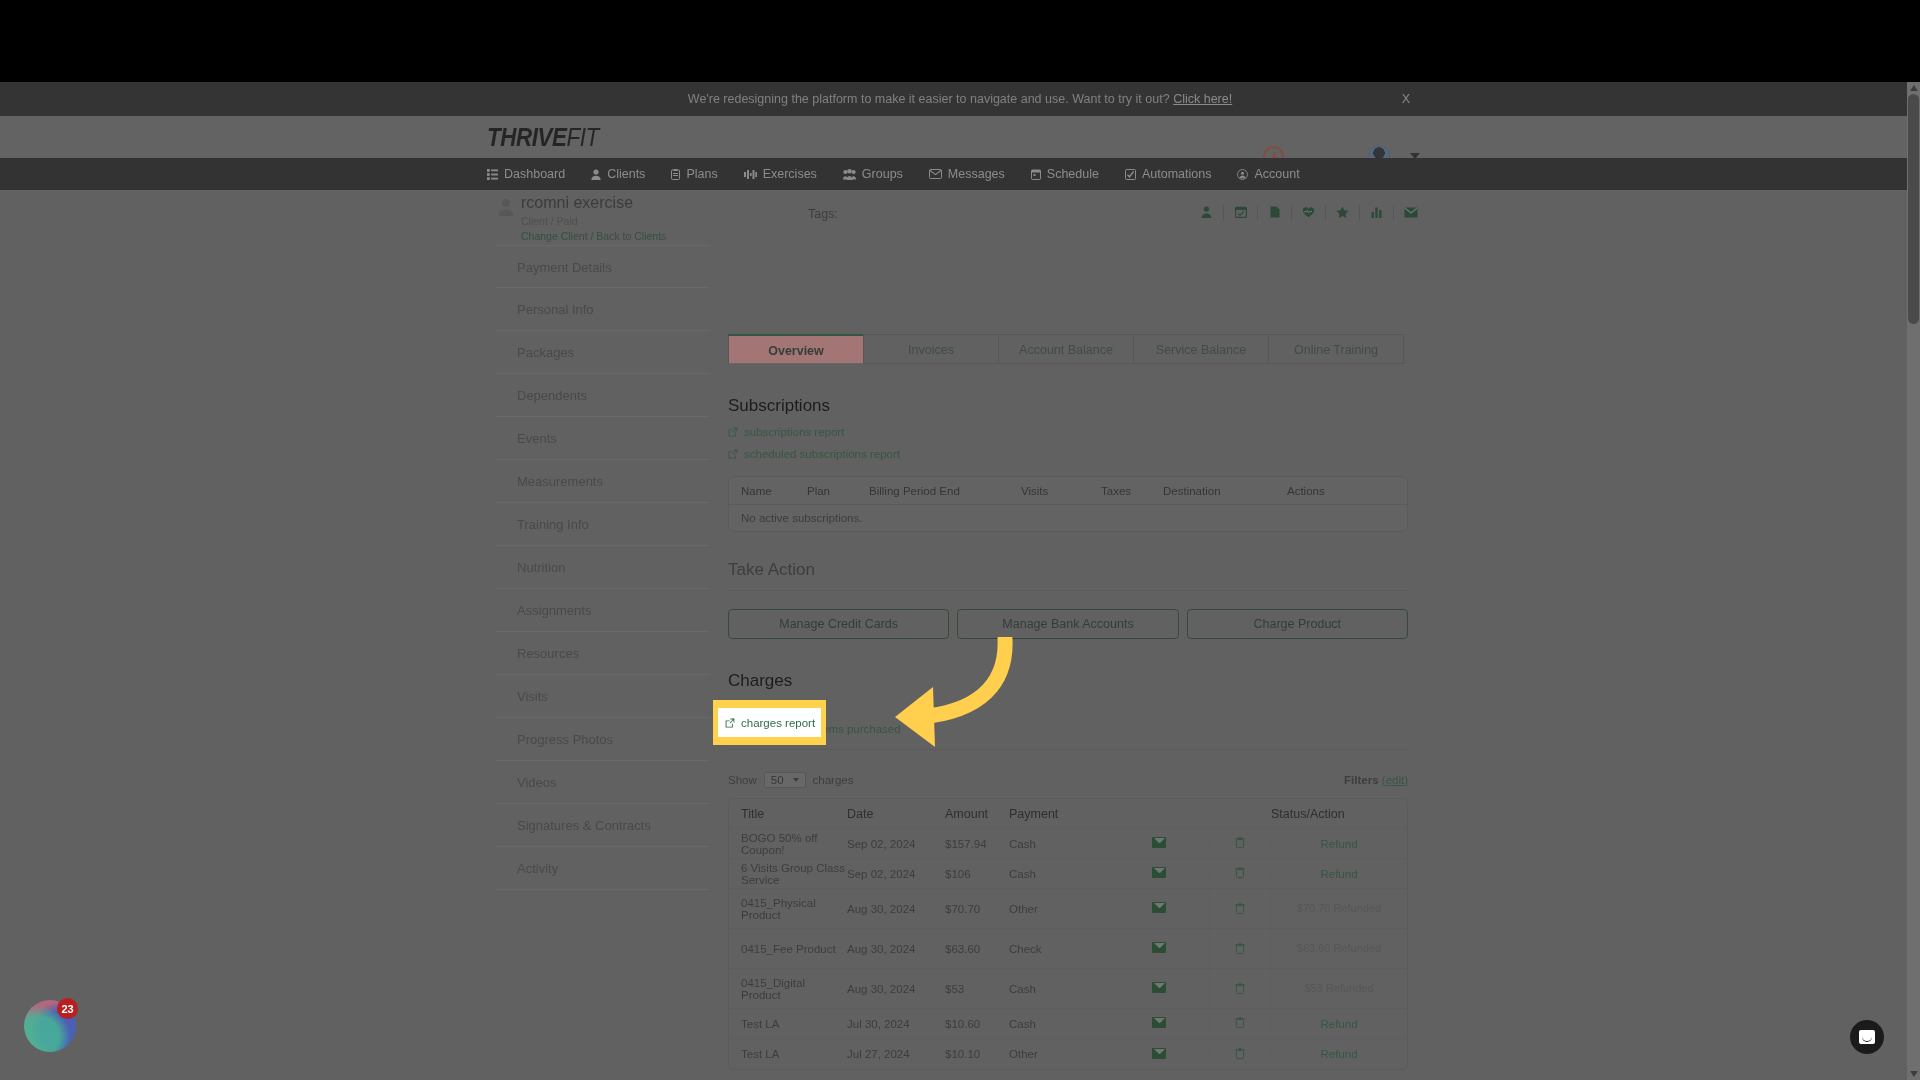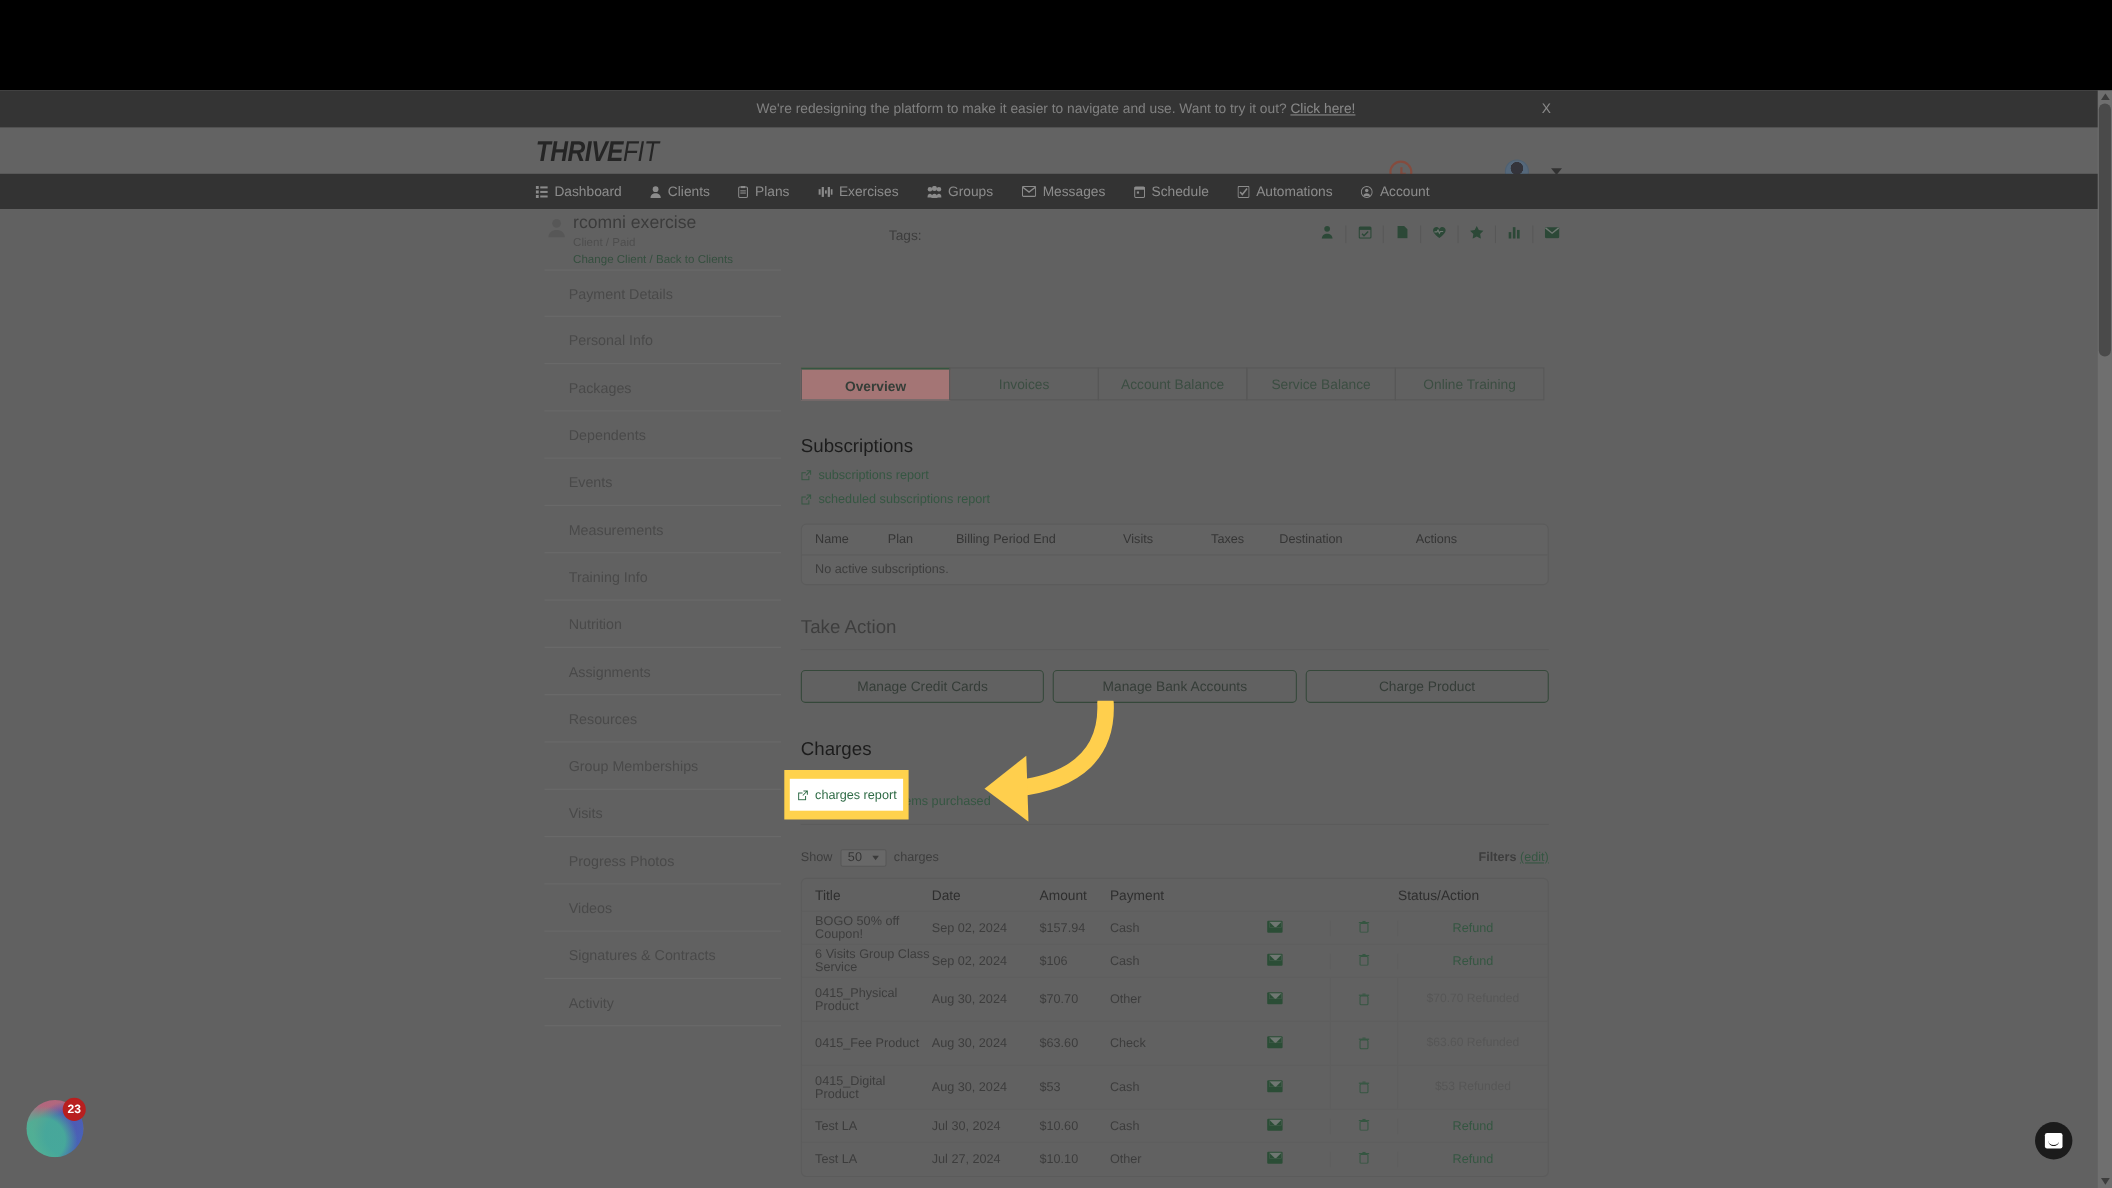--- a/index.html
+++ b/index.html
@@ -378,21 +378,20 @@
       <div class="side-item">Payment Details</div>
       <div class="side-item">Personal Info</div>
       <div class="side-item">Packages</div>
       <div class="side-item">Dependents</div>
       <div class="side-item">Events</div>
       <div class="side-item">Measurements</div>
       <div class="side-item">Training Info</div>
       <div class="side-item">Nutrition</div>
       <div class="side-item">Assignments</div>
       <div class="side-item">Resources</div>
-      <div class="side-item">Group Memberships</div>
       <div class="side-item">Visits</div>
       <div class="side-item">Progress Photos</div>
       <div class="side-item">Videos</div>
       <div class="side-item">Signatures &amp; Contracts</div>
       <div class="side-item">Activity</div>
     </div>
 
     <div class="content">
 
       <div class="tabs">

